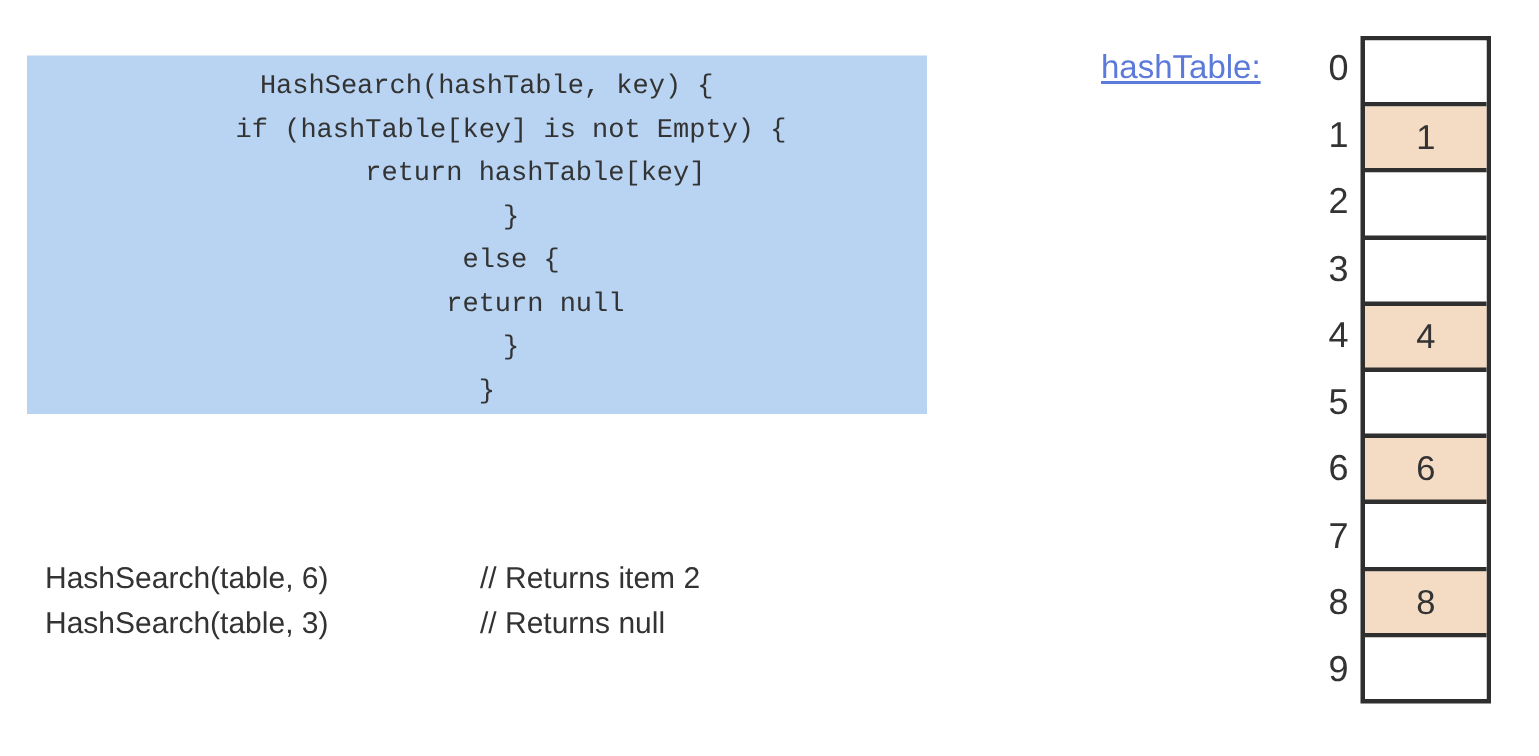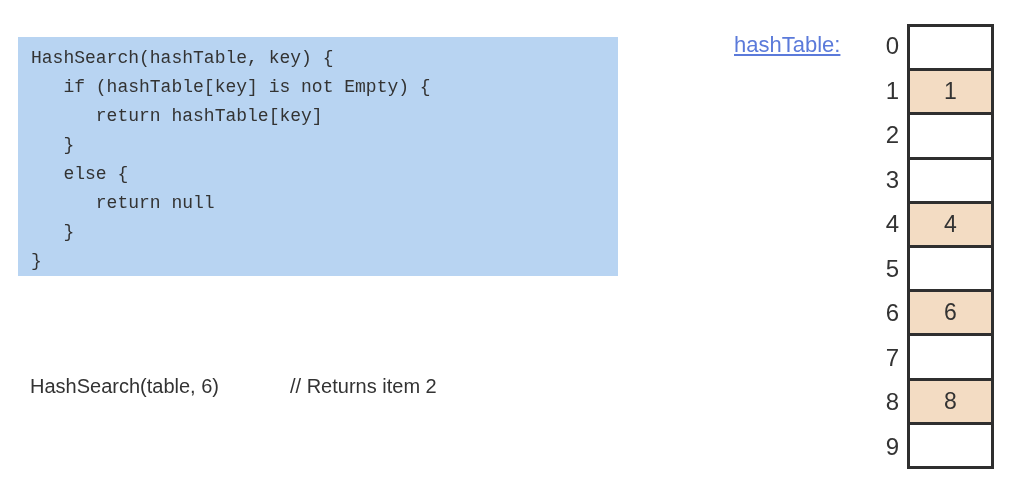--- a/index.html
+++ b/index.html
@@ -26,20 +26,21 @@
     height: 239px;
     box-sizing: border-box;
     margin: 0;
     padding: 7px 0 0 13px;
     background: var(--code-bg, #b8d4f2);
     font-family: "Liberation Mono", "DejaVu Sans Mono", monospace;
     font-size: 18px;
     line-height: 29px;
     color: var(--text-dark, #333);
     white-space: pre;
+    text-align: center;
   }
 
   
   .ht-label {
     position: absolute;
     left: 734px;
     top: 32px;
     font-size: 22px;
     line-height: 26px;
     color: var(--label-blue, #5b7ada);
@@ -102,20 +103,21 @@
     position: absolute;
     left: 30px;
     top: 371px;
     font-size: 20px;
     color: var(--text-dark, #333);
   }
   .example-row {
     display: flex;
     height: 30px;
     align-items: center;
+    gap: 30px;
   }
   .example-call {
     width: 260px;
   }
 </style>
 </head>
 <body>
 
 <div class="canvas">
 
@@ -155,15 +157,19 @@
         <div class="ht-cell filled">8</div>
         <div class="ht-cell"></div>
       </div>
   </div>
 
   <div class="examples">
       <div class="example-row">
     <span class="example-call">HashSearch(table, 6)</span>
     <span class="example-comment">// Returns item 2</span>
   </div>
+      <div class="example-row">
+    <span class="example-call">HashSearch(table, 3)</span>
+    <span class="example-comment">// Returns null</span>
+  </div>
     </div>
 
 </div>
 
 </body></html>

